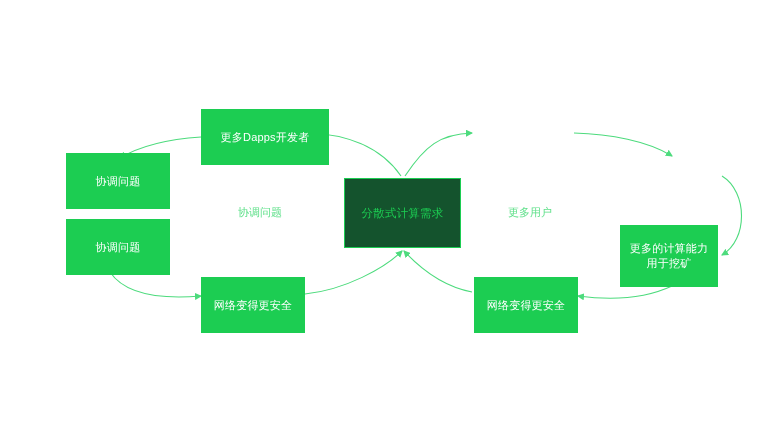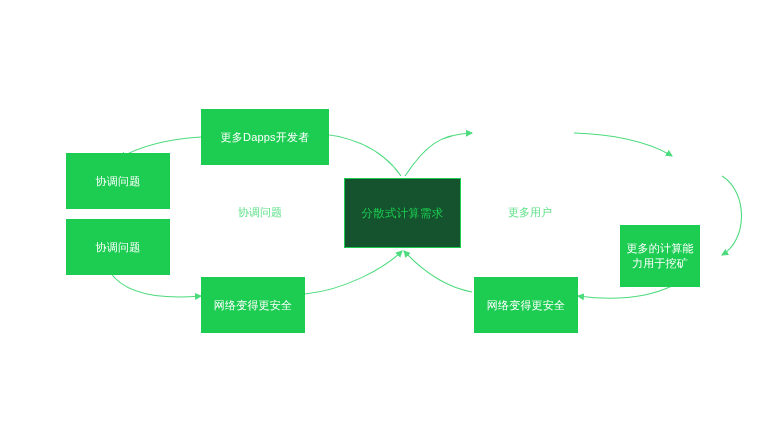--- a/index.html
+++ b/index.html
@@ -105,21 +105,21 @@
   <div class="node" style="left:201px; top:277px; width:104px; height:56px;">
     <span>网络变得更安全</span>
   </div>
 
   <div class="node center" style="left:344px; top:178px; width:117px; height:70px;">
     <span>分散式计算需求</span>
   </div>
 
 
 
-  <div class="node" style="left:620px; top:225px; width:80px; height:62px;">
+  <div class="node" style="left:620px; top:225px; width:98px; height:62px;">
     <span>更多的计算能力用于挖矿</span>
   </div>
 
   <div class="node" style="left:474px; top:277px; width:104px; height:56px;">
     <span>网络变得更安全</span>
   </div>
 
   <div class="section-label" style="left:200px; top:205px; width:120px;">
     <span>协调问题</span>
   </div>

